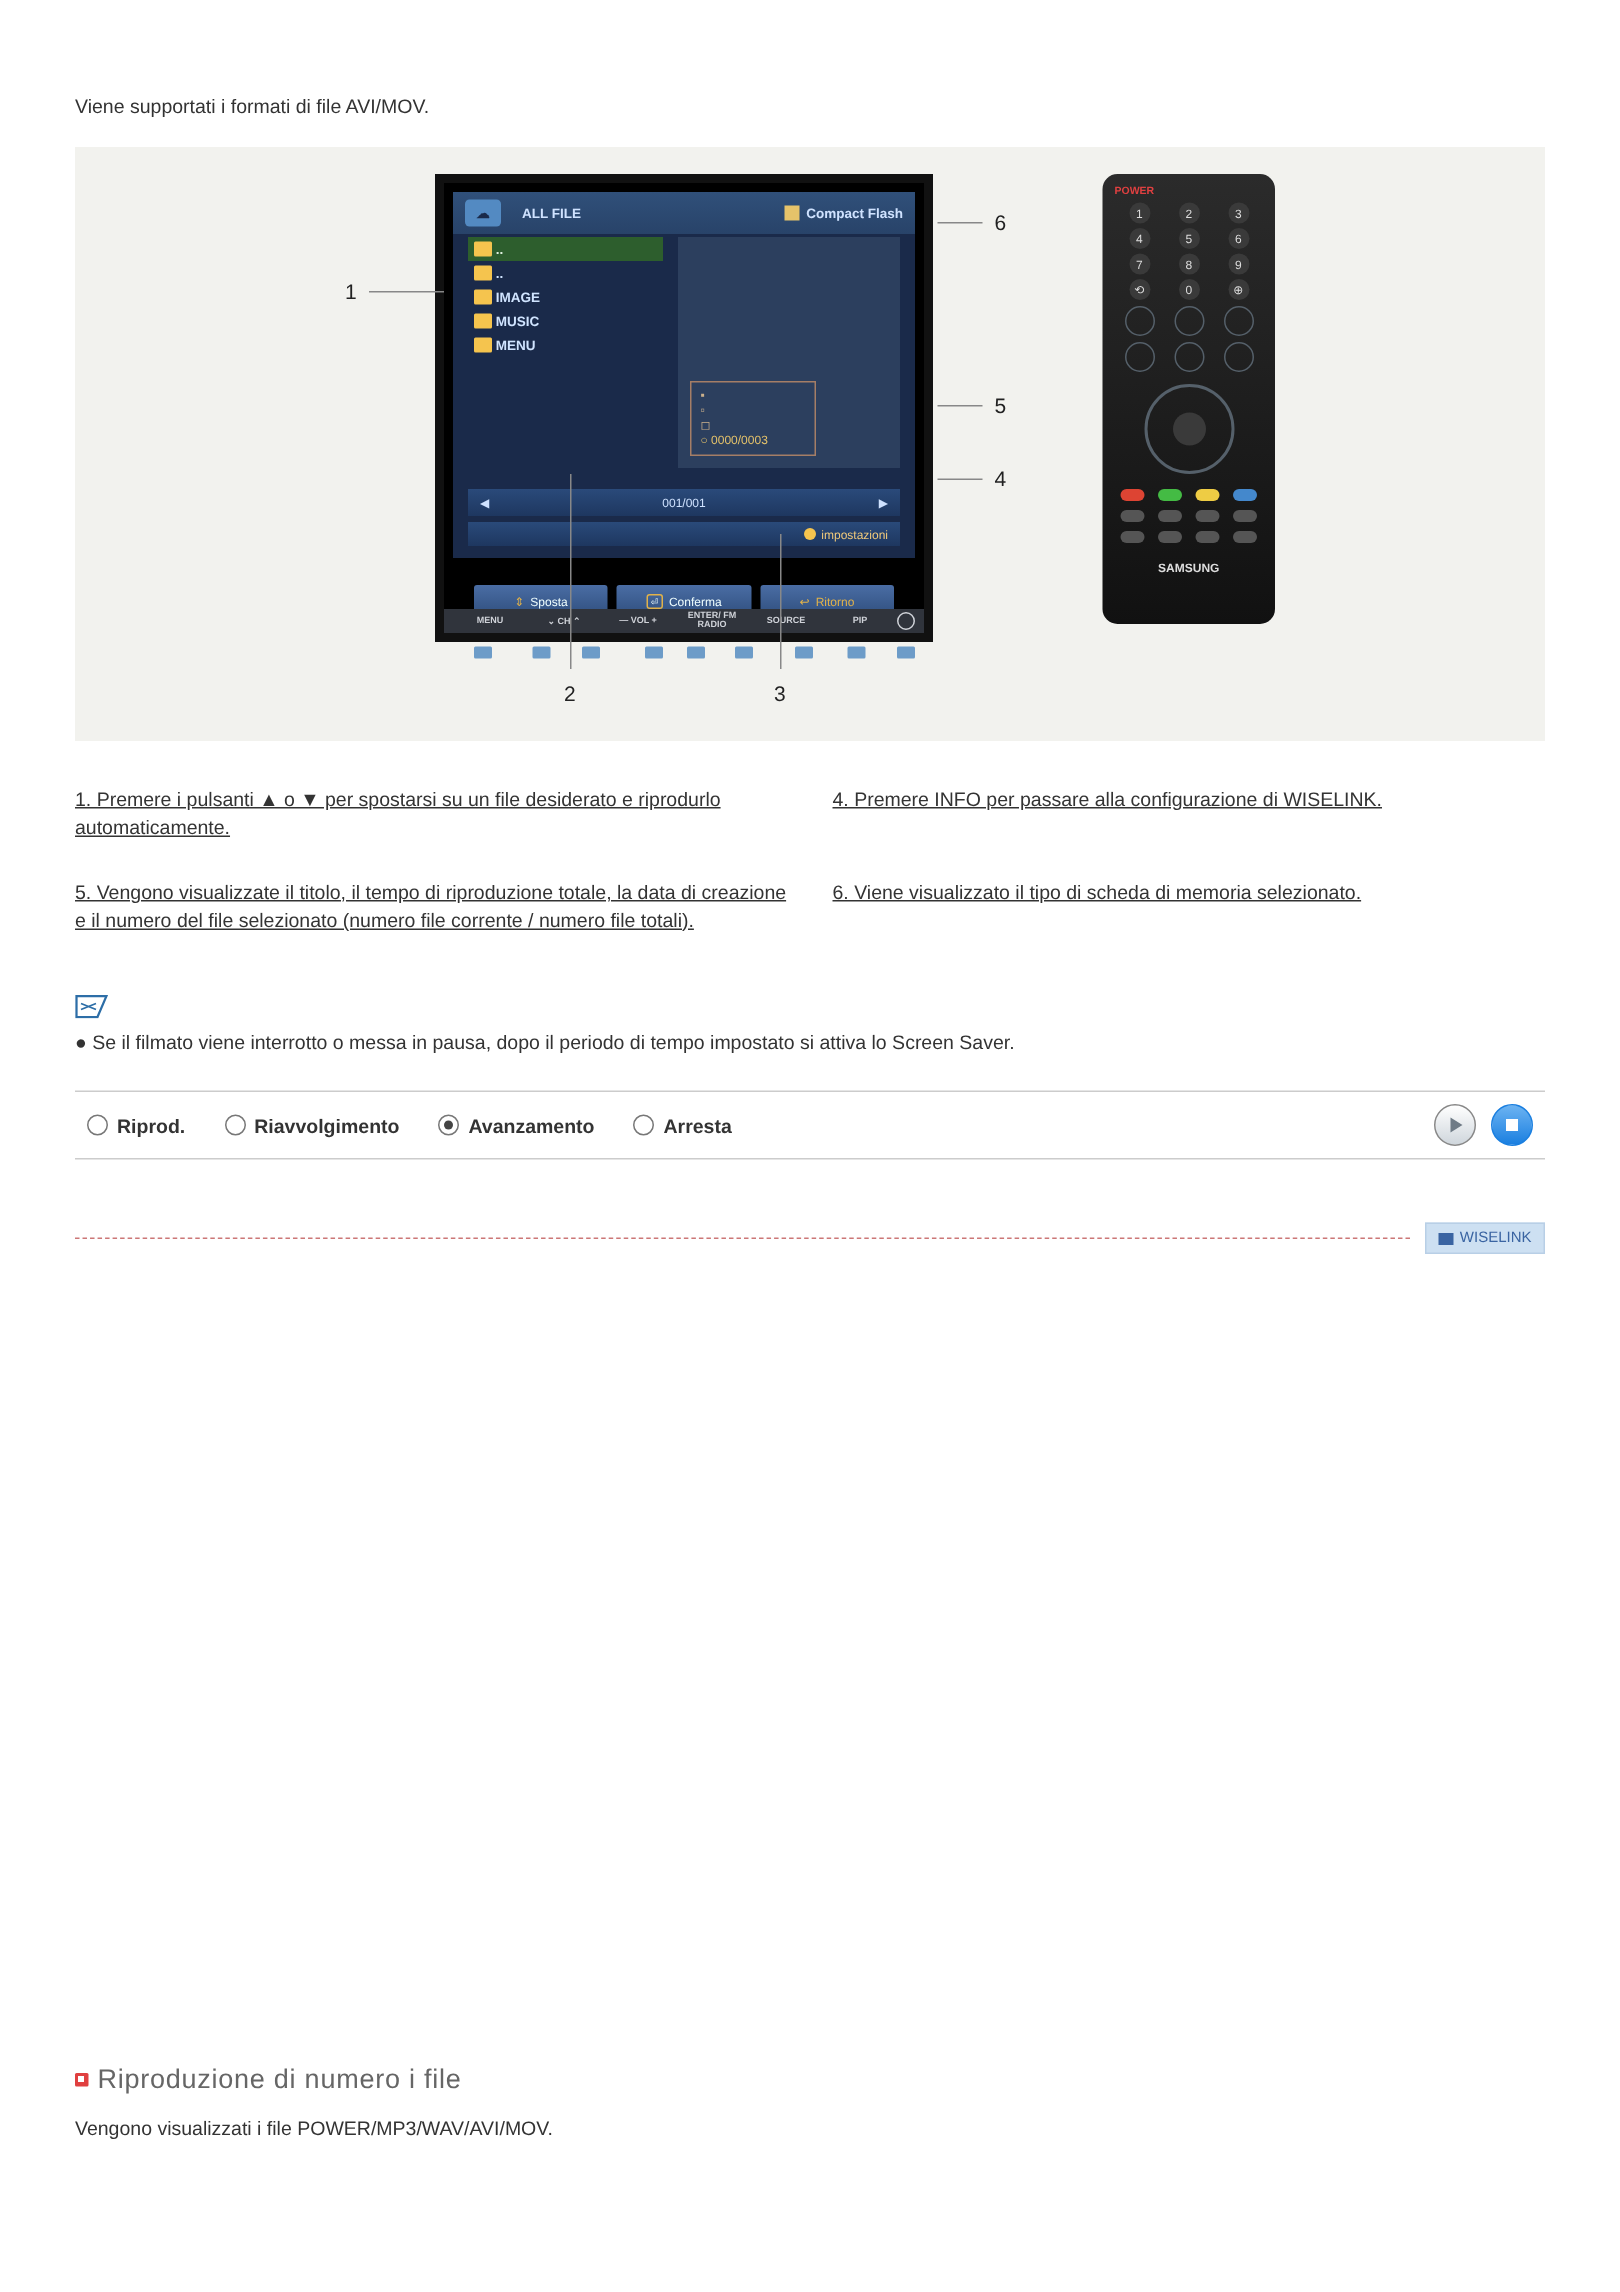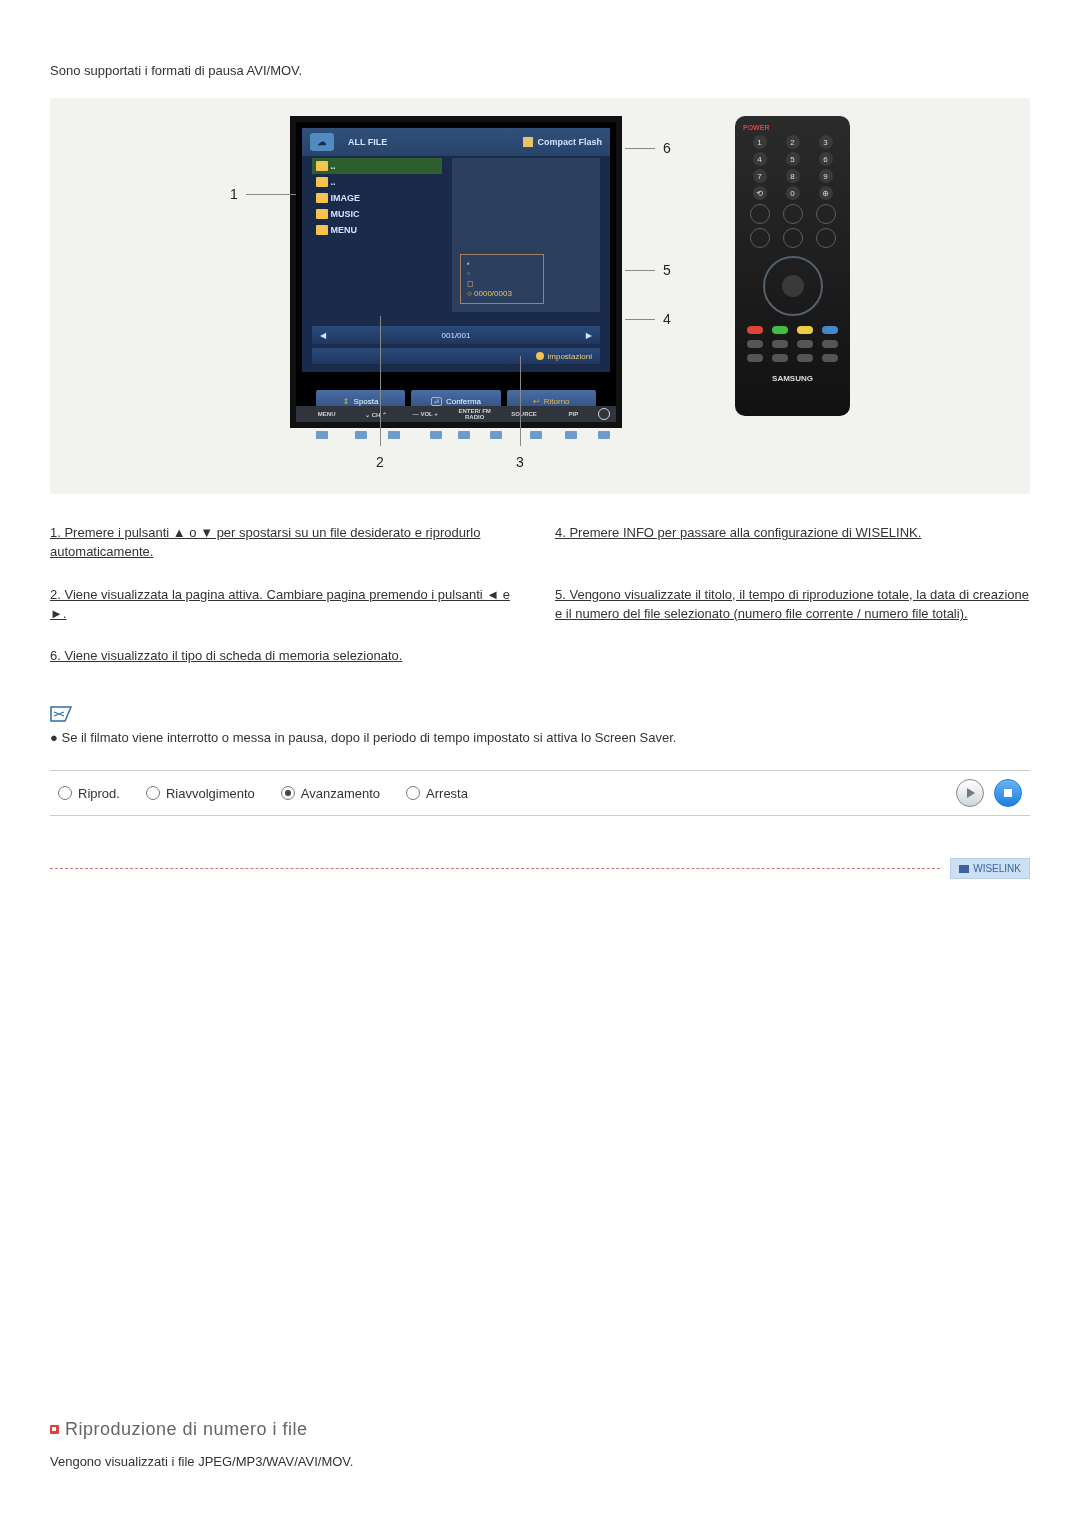--- a/index.html
+++ b/index.html
@@ -281,21 +281,21 @@
     display: inline-block;
     width: 22px;
     height: 16px;
   }
   .info-icon svg { display:block; }
   .notes p { margin: 4px 0; line-height:1.45; }
   .bullet { font-size: 13px; }
   
   .strip-wrap { border-top:1px solid #ccc; border-bottom:1px solid #ccc; padding:8px 0; display:flex; align-items:center; justify-content:space-between;}
   .radio-group { display:flex; gap:26px; align-items:center; margin-left:8px;}
-  .radio-group label { display:flex; align-items:center; gap:6px; font-size:13px;}
+  .radio-group label { display:flex; align-items:center; gap:6px; font-size:13px;font-weight:bold;}
   .radio-circle {
     width:12px;height:12px;border:1px solid #777;border-radius:50%;display:inline-flex;align-items:center;justify-content:center;
   }
   .radio-dot { width:6px;height:6px;background:#444;border-radius:50%;}
   .btn-group { display:flex; gap:10px; margin-right:8px;}
   .round-btn { width:26px;height:26px;border-radius:50%;display:flex;align-items:center;justify-content:center;border:1px solid #888; background:linear-gradient(#fff,#cfd6dc);}
   .play-btn svg path { fill:#6f7b86;}
   .stop-btn { background:linear-gradient(#6cb3f2,#1a7fe0); border-color:#1a7fe0;}
   .stop-btn .sq { width:8px;height:8px;background:#fff;}
   
@@ -332,21 +332,21 @@
   }
   .sec-bullet::after{
     content:"";position:absolute;width:4px;height:4px;background:#fff;left:2px;top:2px;
   }
   .spacer { height: 440px; }
 </style>
 </head>
 <body>
 
 <div class="page">
-  <p class="intro">Sono supportati i formati di pausa AVI/MOV.</p>
+  <p class="intro">Viene supportati i formati di file AVI/MOV.</p>
 
   <div class="diagram-container">
     <div class="diagram">
 
       <div class="tv-screen">
         <div class="tv-inner">
           <div class="tv-header">
             <span class="logo-swirl">☁</span>
             <span class="hdr-allfile">ALL FILE</span>
             <span class="hdr-cf">
@@ -494,21 +494,20 @@
             <span class="rm-pill c-gray"></span>
           </div>
         <div class="rm-brand">SAMSUNG</div>
       </div>
     </div>
   </div>
 
   <div class="desc-table">
     <div>1. Premere i pulsanti ▲ o ▼ per spostarsi su un file desiderato e riprodurlo automaticamente.</div>
     <div>4. Premere INFO per passare alla configurazione di WISELINK.</div>
-    <div>2. Viene visualizzata la pagina attiva. Cambiare pagina premendo i pulsanti ◄ e ►.</div>
     <div>5. Vengono visualizzate il titolo, il tempo di riproduzione totale, la data di creazione e il numero del file selezionato (numero file corrente / numero file totali).</div>
     <div>6. Viene visualizzato il tipo di scheda di memoria selezionato.</div>
   </div>
 
   <div class="notes">
     <span class="info-icon">
       <svg width="22" height="16" viewBox="0 0 22 16">
           <path d="M1 1 L21 1 L15 15 L1 15 Z" fill="none" stroke="#2d6ea7" stroke-width="1.5"></path>
           <path d="M4 6 L14 10 M4 10 L14 6" stroke="#2d6ea7" stroke-width="1.2"></path>
         </svg>
@@ -557,14 +556,14 @@
       <span class="sq2"></span>
       <span>WISELINK</span>
     </div>
   </div>
 
   <div class="spacer"></div>
 
   <h2 class="sec-title">
     <span class="sec-bullet"></span><span>Riproduzione di numero i file</span>
   </h2>
-  <p>Vengono visualizzati i file JPEG/MP3/WAV/AVI/MOV.</p>
+  <p>Vengono visualizzati i file POWER/MP3/WAV/AVI/MOV.</p>
 </div>
 
 </body></html>

